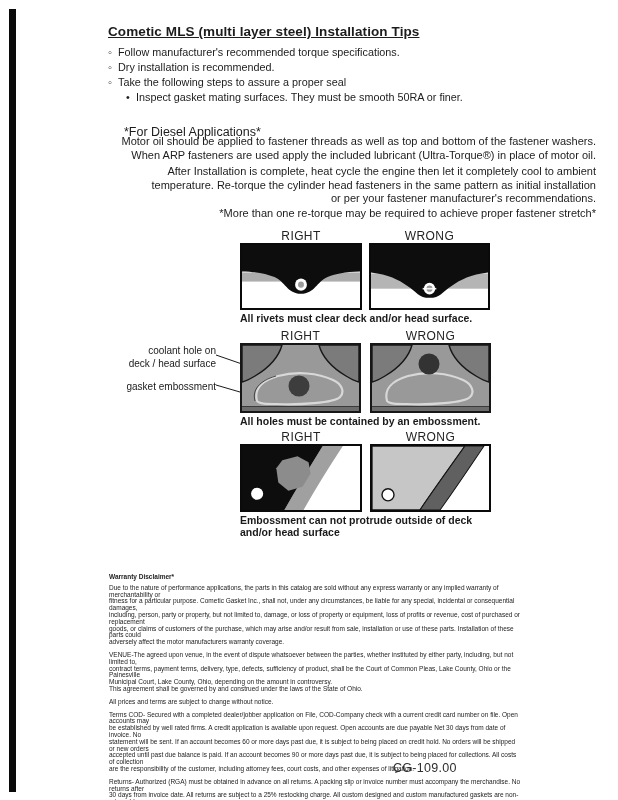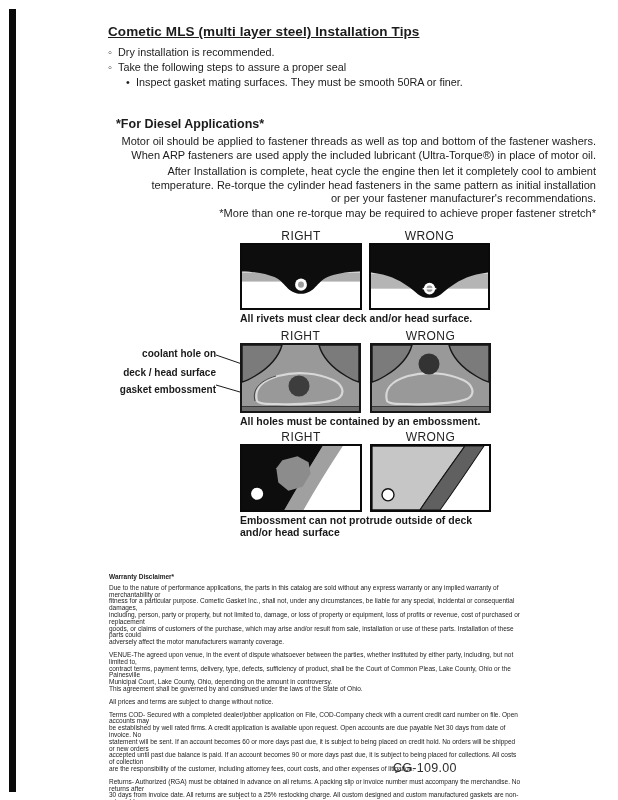--- a/index.html
+++ b/index.html
@@ -5,47 +5,48 @@
   html,body{margin:0;padding:0;}
   body{width:618px;height:800px;background:#ffffff;font-family:"Liberation Sans",sans-serif;color:#1c1c1c;position:relative;overflow:hidden;}
   .page{position:absolute;left:4px;top:0;width:618px;height:800px;background:#fff;border-radius:32px;}
   .left-bar{position:absolute;left:5px;top:9px;width:7px;height:783px;background:#0a0a0a;}
   .title{position:absolute;left:104px;top:24px;margin:0;font-size:13.5px;font-weight:bold;text-decoration:underline;letter-spacing:0.1px;}
   .bullets{position:absolute;left:104px;top:45px;font-size:10.8px;line-height:15px;}
   .b{position:relative;padding-left:10px;}
   .b::before{content:"◦";position:absolute;left:0;top:0;}
   .b.sub{margin-left:18px;}
   .b.sub::before{content:"•";}
-  .h2{position:absolute;left:112px;top:117px;margin:0;font-size:12.5px;font-weight:bold;}
+  .h2{position:absolute;left:112px;top:117px;margin:8px;font-size:12.5px;font-weight:normal;}
   .body-p{position:absolute;left:112px;margin:0;font-size:11px;line-height:13.5px;white-space:pre-line;width:480px;text-align:right;}
   .p1{top:135px;}
   .p2{top:165px;}
   .note{top:207px;}
   .dlabel{position:absolute;font-size:12px;letter-spacing:0.4px;text-align:center;color:#222;}
   .dbox{position:absolute;box-sizing:border-box;background:#fff;overflow:hidden;}
   .dbox svg{display:block;width:100%;height:100%;}
   .border1{border:2.5px solid #0a0a0a;}
   .border2{border:2px solid #161616;}
   .caption{position:absolute;font-size:10.5px;font-weight:bold;line-height:11.5px;white-space:pre-line;color:#1a1a1a;}
-  .annot{position:absolute;font-size:10px;line-height:19px;text-align:right;white-space:pre-line;color:#1a1a1a;font-weight:bold;}
+  .annot{position:absolute;font-size:10px;line-height:13px;text-align:right;white-space:pre-line;color:#1a1a1a;}
   .leader{position:absolute;left:209px;top:351px;width:86px;height:50px;}
   .legal{position:absolute;left:105px;top:574px;width:413px;font-size:6.5px;line-height:6.8px;color:#222;}
   .legal h3{margin:0 0 4px 0;font-size:6.5px;font-weight:bold;}
   .legal p{margin:0 0 6px 0;white-space:pre-line;}
   .footer-num{position:absolute;left:389px;top:761px;font-size:12.5px;color:#2e2e2e;letter-spacing:0.3px;}
 </style>
 </head>
 <body>
 
 <div class="page">
   <div class="left-bar"></div>
 
   <h1 class="title">Cometic MLS (multi layer steel) Installation Tips</h1>
 
   <div class="bullets">
+    <div class="b"><span>Follow manufacturer's recommended torque specifications.</span></div>
     <div class="b"><span>Dry installation is recommended.</span></div>
     <div class="b"><span>Take the following steps to assure a proper seal</span></div>
     <div class="b sub"><span>Inspect gasket mating surfaces.  They must be smooth 50RA or finer.</span></div>
   </div>
 
   <h2 class="h2">*For Diesel Applications*</h2>
   <p class="body-p p1">Motor oil should be applied to fastener threads as well as top and bottom of the fastener washers.
 When ARP fasteners are used apply the included lubricant (Ultra-Torque®) in place of motor oil.</p>
   <p class="body-p note">*More than one re-torque may be required to achieve proper fastener stretch*</p>
   <p class="body-p p2">After Installation is complete, heat cycle the engine then let it completely cool to ambient

